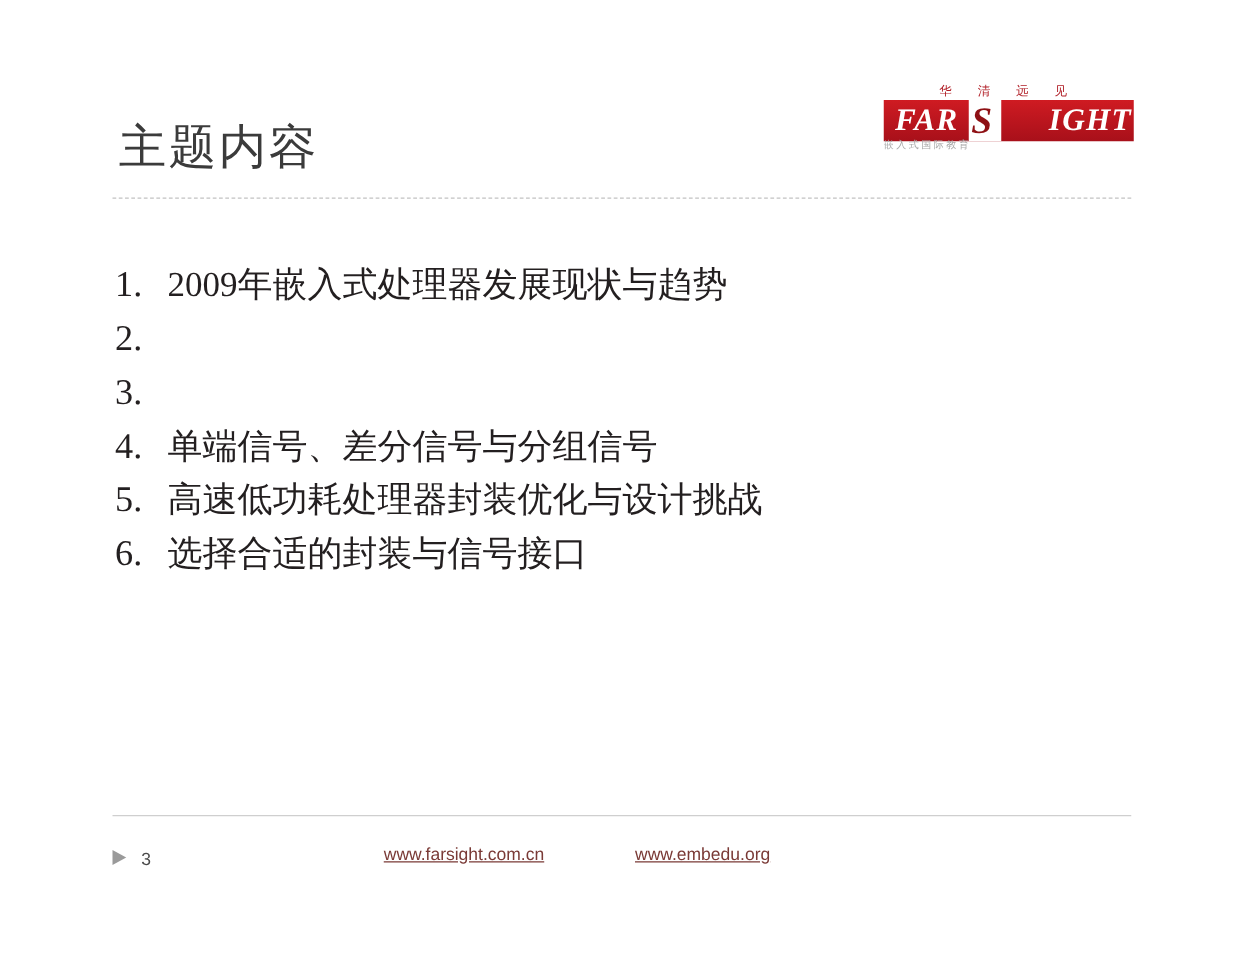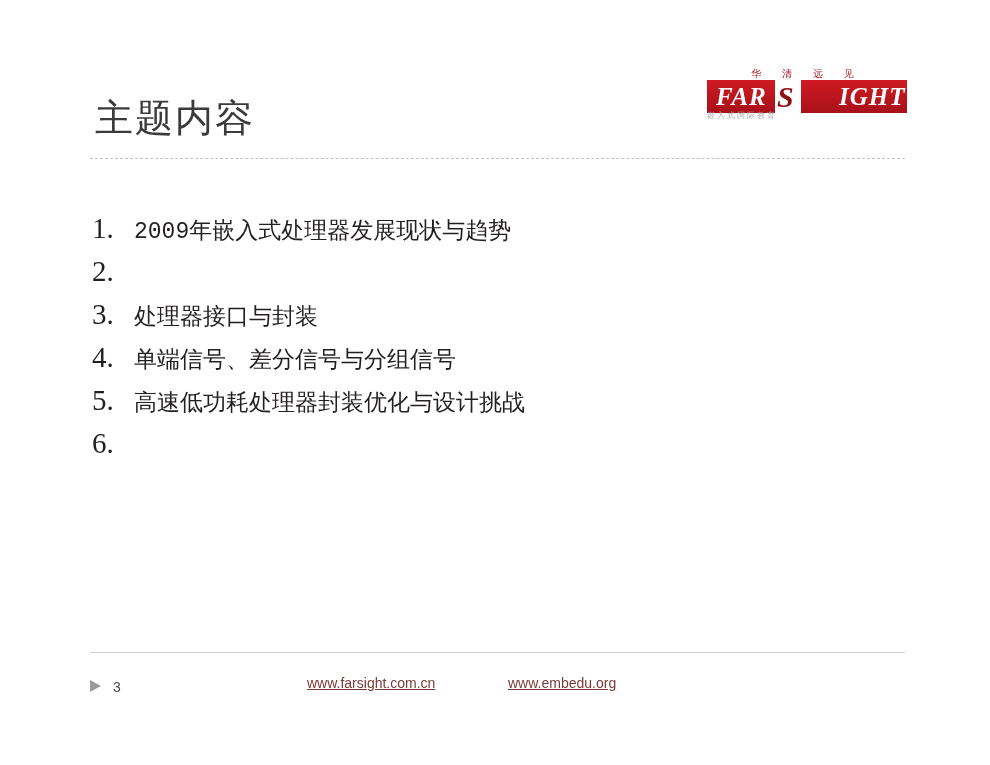--- a/index.html
+++ b/index.html
@@ -158,22 +158,22 @@
   .item-num {
     width: 42px;
     flex: 0 0 42px;
     font-family: "Liberation Serif", serif;
     font-size: 29px;
     line-height: 43px;
     color: #231f20;
     text-align: left;
   }
   .item-text {
-    font-family: Liberation Mono, monospace;
-    font-size: 23px;
+    font-family: Liberation Serif, serif;
+    font-size: 28px;
     line-height: 43px;
     color: #231f20;
     letter-spacing: 0px;
     white-space: nowrap;
   }
 
   
   .footer-rule {
     position: absolute;
     left: 90px;
@@ -238,32 +238,32 @@
   <ul class="content-list">
     <li class="content-item">
       <span class="item-num">1.</span>
       <span class="item-text">2009年嵌入式处理器发展现状与趋势</span>
     </li>
     <li class="content-item">
       <span class="item-num">2.</span>
     </li>
     <li class="content-item">
       <span class="item-num">3.</span>
-      <span class="item-text">处理器接口与封装</span>
     </li>
     <li class="content-item">
       <span class="item-num">4.</span>
       <span class="item-text">单端信号、差分信号与分组信号</span>
     </li>
     <li class="content-item">
       <span class="item-num">5.</span>
       <span class="item-text">高速低功耗处理器封装优化与设计挑战</span>
     </li>
     <li class="content-item">
       <span class="item-num">6.</span>
+      <span class="item-text">选择合适的封装与信号接口</span>
     </li>
   </ul>
 
   <div class="footer-rule"></div>
   <div class="footer-marker"></div>
   <div class="footer-page">3</div>
   <a class="footer-link footer-link-1">www.farsight.com.cn</a>
   <a class="footer-link footer-link-2">www.embedu.org</a>
 
 </div>

